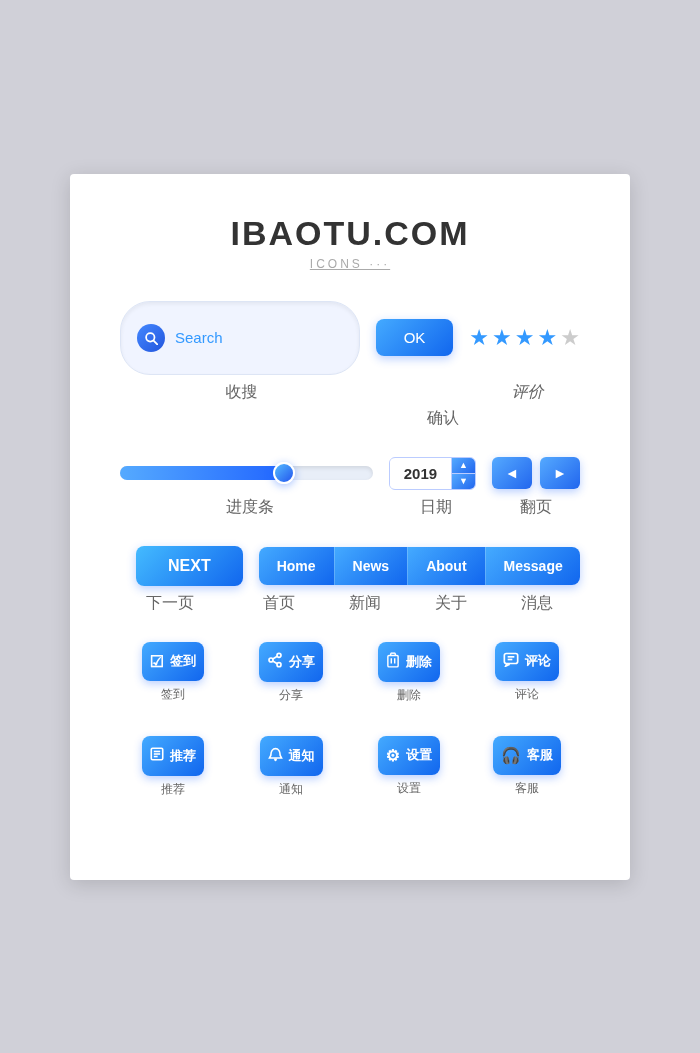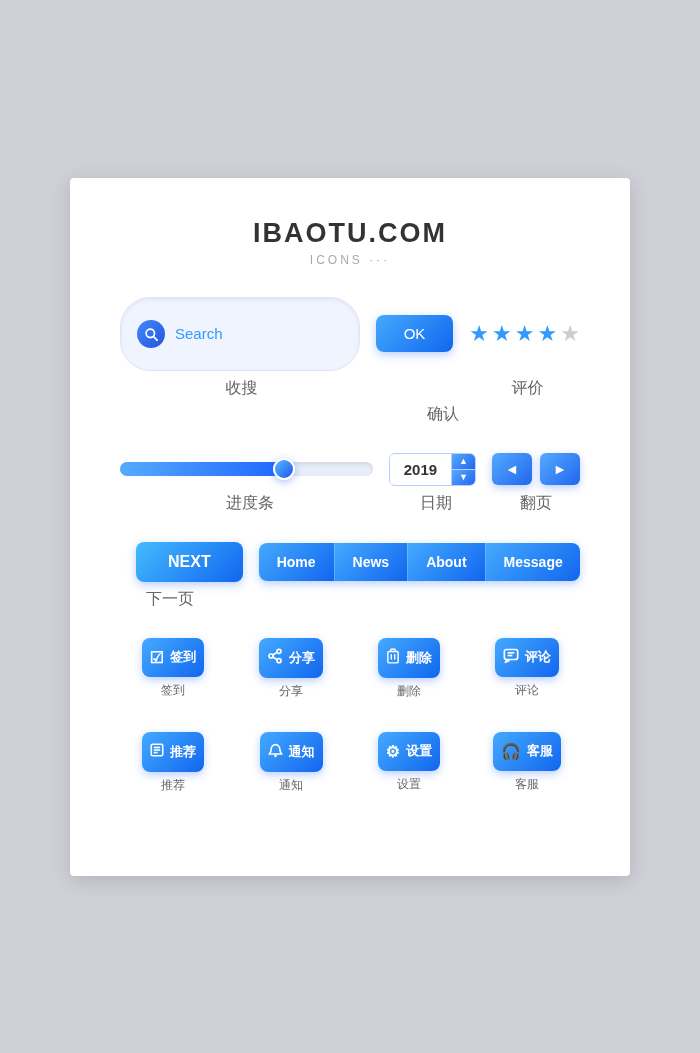--- a/index.html
+++ b/index.html
@@ -16,30 +16,31 @@
       width: 560px;
       padding: 40px 50px 50px;
       border-radius: 4px;
       box-shadow: 0 4px 20px rgba(0,0,0,0.15);
     }
     .header {
       text-align: center;
       margin-bottom: 30px;
     }
     .header-title {
-      font-size: 27px;
+      font-size: 34px;
       font-weight: bold;
       color: #333;
       letter-spacing: 2px;
     }
     .header-sub {
       font-size: 12px;
       color: #aaa;
       letter-spacing: 3px;
       margin-top: 4px;
+      text-decoration: underline;
     }
 
     
     .section {
       margin-bottom: 32px;
     }
     .row {
       display: flex;
       align-items: center;
       gap: 16px;
@@ -306,21 +307,21 @@
         <span class="star">★</span>
         <span class="star">★</span>
         <span class="star">★</span>
         <span class="star">★</span>
         <span class="star-empty">★</span>
       </div>
     </div>
     <div class="label-container">
       <div style="flex:1.8;text-align:center;" class="label">收搜</div>
       <div style="width:80px;text-align:right;margin-top:26px;" class="label">确认</div>
-      <div style="width:105px;text-align:center;" class="label">评价</div>
+      <div style="width:105px;text-align:center;font-style:italic;" class="label">评价</div>
     </div>
   </div>
 
   <div class="labeled-row section">
     <div class="row">
 
       <div class="progress-section">
         <div class="progress-track">
           <div class="progress-fill"></div>
           <div class="progress-thumb"></div>
@@ -358,20 +359,26 @@
       </div>
       <div class="nav-tabs">
         <button class="nav-tab">Home</button>
         <button class="nav-tab">News</button>
         <button class="nav-tab">About</button>
         <button class="nav-tab">Message</button>
       </div>
     </div>
     <div class="label-container">
       <div style="width:100px;text-align:center;" class="label">下一页</div>
+      <div style="flex:1;display:flex;justify-content:space-around;">
+        <span class="label">首页</span>
+        <span class="label">新闻</span>
+        <span class="label">关于</span>
+        <span class="label">消息</span>
+      </div>
     </div>
   </div>
 
   <div class="section">
     <div class="action-grid">
       <div class="action-col">
         <button class="action-btn">
           <span class="action-btn-icon">☑</span>
           <span>签到</span>
         </button>

